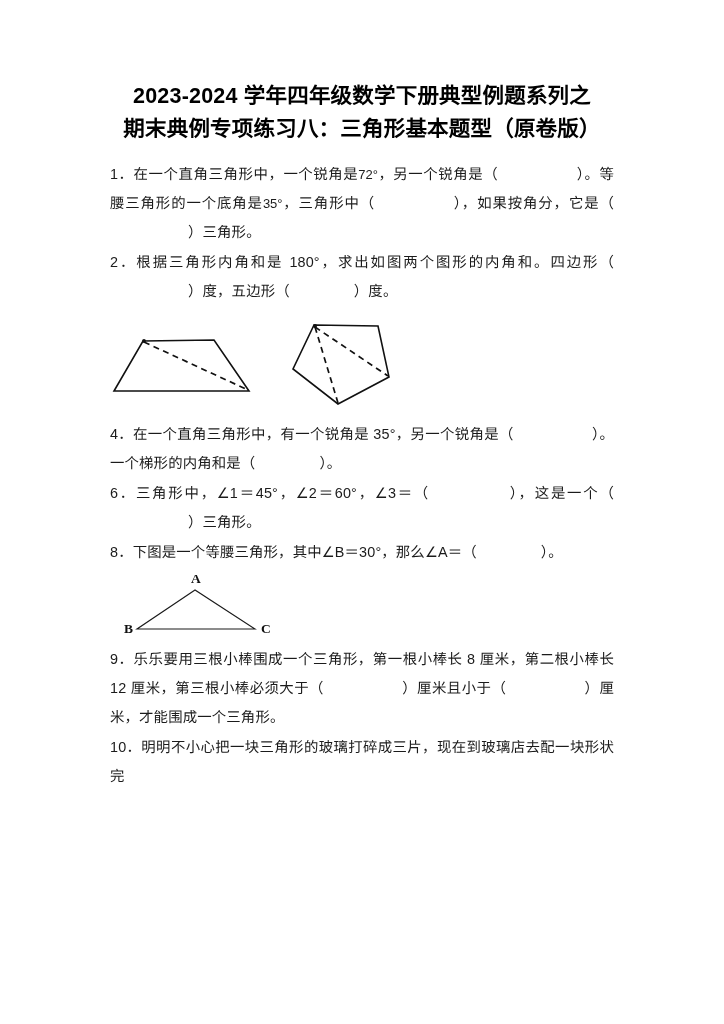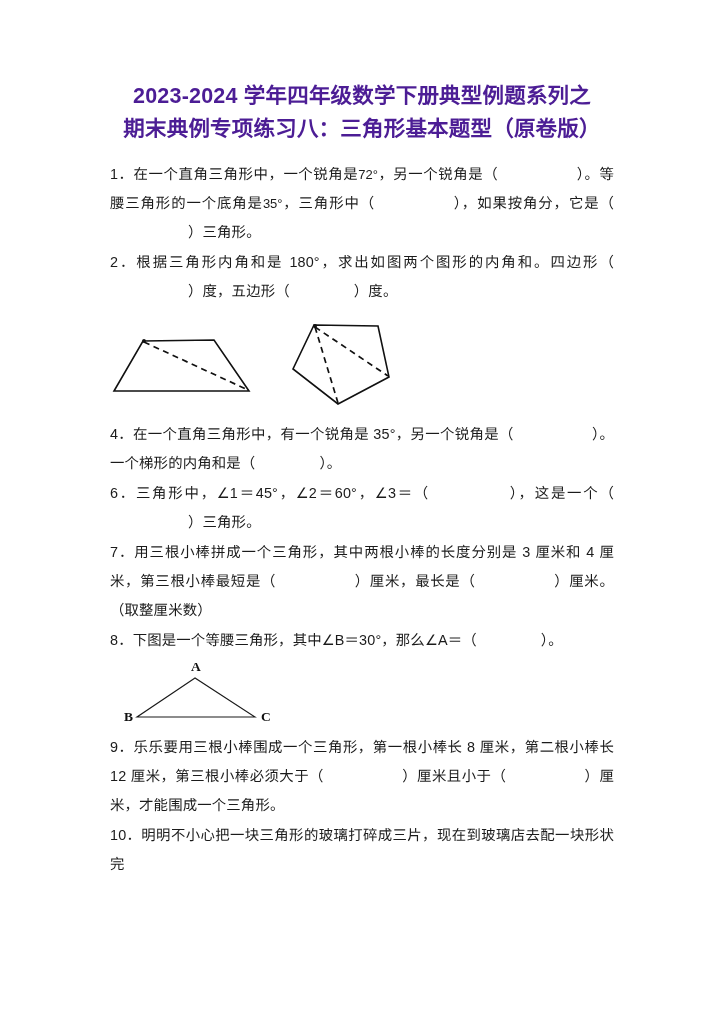--- a/index.html
+++ b/index.html
@@ -32,21 +32,21 @@
     width: 504px;
   }
 
   
   .doc-title {
     font-size: 21.5px;
     font-weight: bold;
     line-height: 33px;
     text-align: center;
     letter-spacing: 0.2px;
-    color: #4c1d95;
+    color: #000000;
     margin: 0 0 14px 0;
   }
   .doc-title .tline { display: block; white-space: nowrap; }
 
   
   .q {
     font-size: 14.4px;
     line-height: 29px;
     text-align: justify;
     text-justify: inter-ideograph;
@@ -138,21 +138,20 @@
         </svg>
       </div>
     </div>
 
 
     <p class="q"><span>4．</span><span>在一个直角三角形中，有一个锐角是 35°，另一个锐角是（</span><span class="blank-lg"></span><span>）。一个梯形的内角和是（</span><span class="blank-md"></span><span>）。</span></p>
 
 
     <p class="q"><span>6．</span><span>三角形中，∠1＝45°，∠2＝60°，∠3＝（</span><span class="blank-lg"></span><span>），这是一个（</span><span class="blank-lg"></span><span>）三角形。</span></p>
 
-    <p class="q"><span>7．</span><span>用三根小棒拼成一个三角形，其中两根小棒的长度分别是 3 厘米和 4 厘米，第三根小棒最短是（</span><span class="blank-lg"></span><span>）厘米，最长是（</span><span class="blank-lg"></span><span>）厘米。（取整厘米数）</span></p>
 
     <p class="q tight"><span>8．</span><span>下图是一个等腰三角形，其中∠B＝30°，那么∠A＝（</span><span class="blank-md"></span><span>）。</span></p>
 
     <div class="fig-tri">
       <div class="fig-abs" style="left:18px; top:0px;">
         <svg width="160" height="66" viewBox="0 0 160 66">
           <polygon class="stroke-thin" points="67,21 9,60 127,60"></polygon>
           <text class="vlabel" x="63" y="14">A</text>
           <text class="vlabel" x="-4" y="64">B</text>
           <text class="vlabel" x="133" y="64">C</text>

